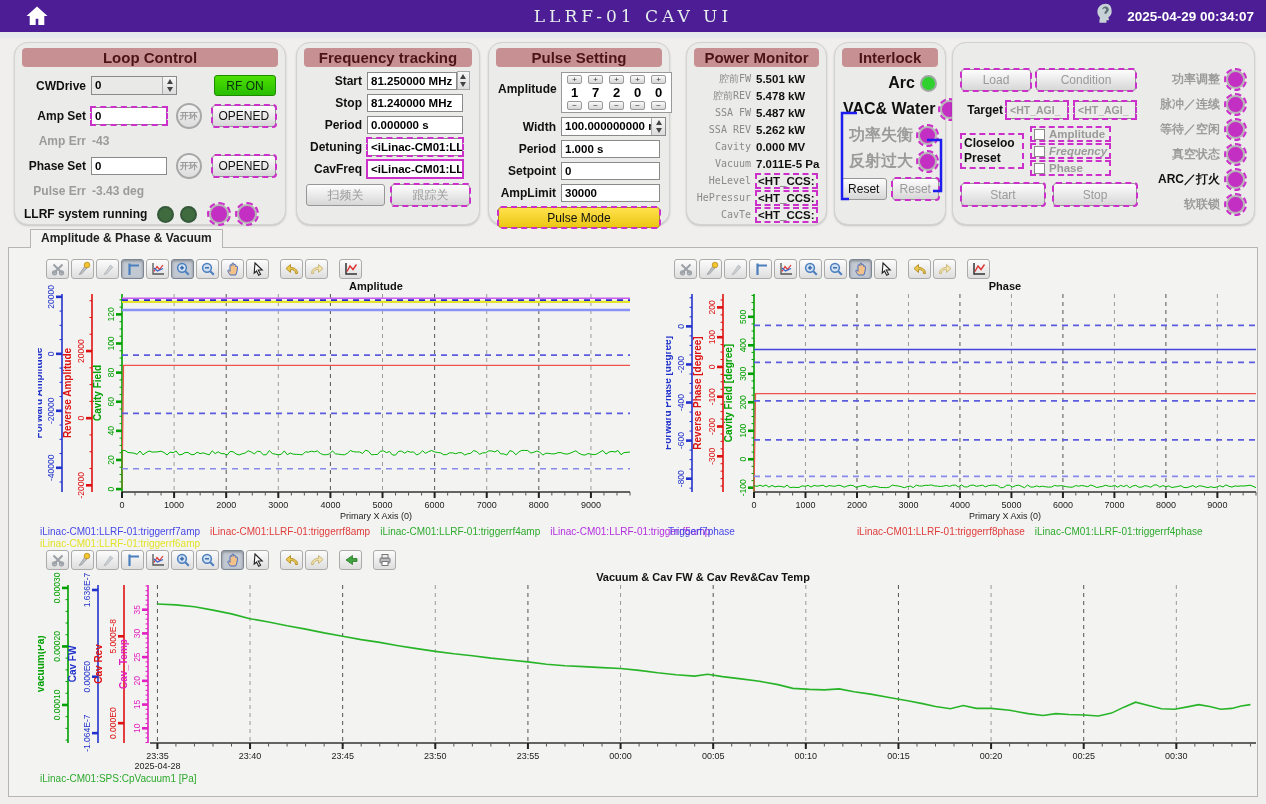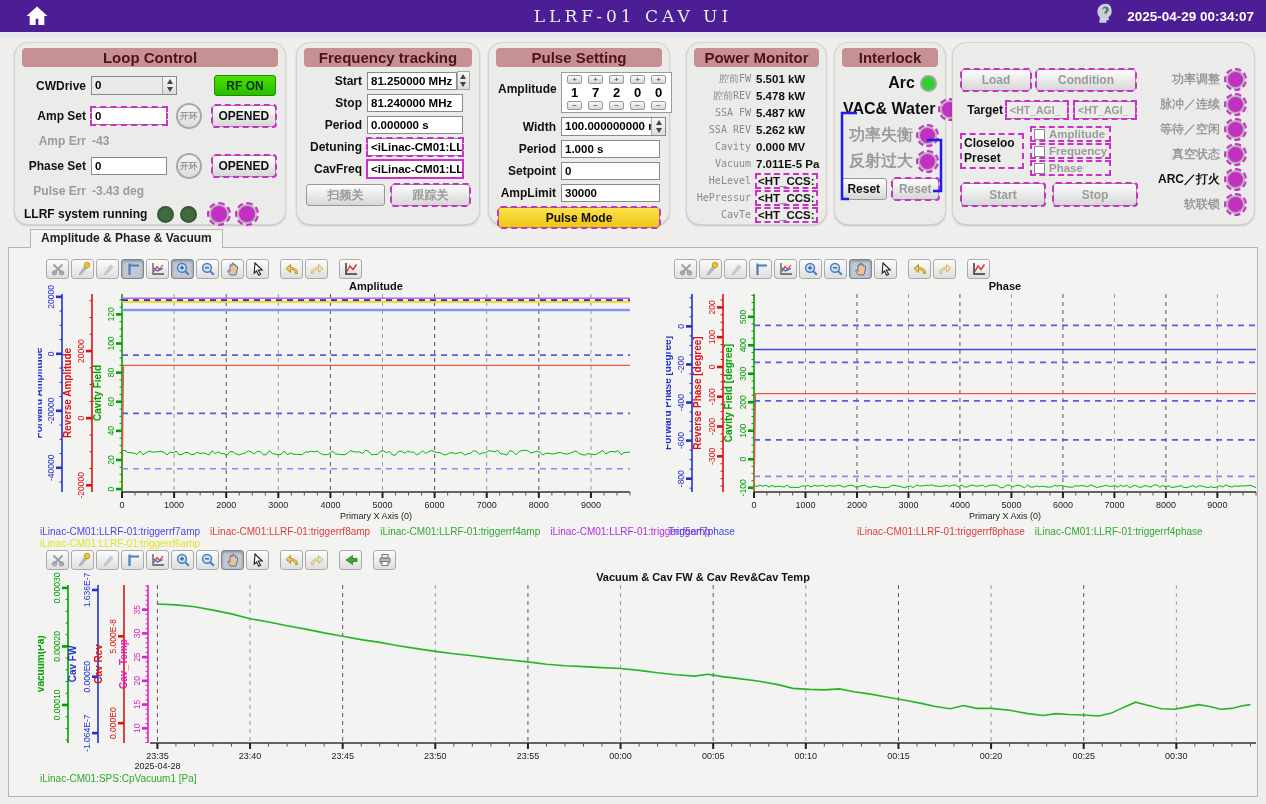--- a/index.html
+++ b/index.html
@@ -14,21 +14,21 @@
   .band{position:absolute;left:0;top:32px;width:1266px;height:6px;background:#e7eaec}
   
   .panel{position:absolute;top:42px;height:183px;background:#ebebe9;border:1px solid #d2d2cf;border-radius:14px;box-shadow:0 1px 2px rgba(0,0,0,.18)}
   .phead{margin:5px 7px 3px;background:#c79093;border-radius:4px;text-align:center;font-weight:bold;font-size:15px;color:#4d1417;padding:1px 0}
   .row{display:flex;align-items:center;margin:4px 9px}
   .lbl{font-weight:bold;font-size:12px;color:#101010;text-align:right;flex:none}
   .glbl{color:#9b9b9b!important}
   .inp{background:#fff;border:1px solid #8a8a8a;font-weight:bold;font-size:11.5px;height:18px;line-height:16px;padding:0 3px;white-space:nowrap;overflow:hidden}
   .mdash{outline:2px dashed #cb30cb;outline-offset:-1px}
   .msolid{outline:2px solid #cb30cb;outline-offset:-1px}
-  .btn{background:linear-gradient(#fdfdfd,#d7d7d7);border:1px solid #979797;border-radius:3px;font-weight:bold;font-size:12px;color:#111;text-align:center;cursor:pointer;font-family:"Liberation Sans",sans-serif}
+  .btn{background:linear-gradient(#fdfdfd,#d7d7d7);border:1px solid #979797;border-radius:3px;font-weight:normal;font-size:12px;color:#111;text-align:center;cursor:pointer;font-family:"Liberation Sans",sans-serif}
   .btn.gray{color:#9a9a9a}
   .spinbox{display:inline-flex;border:1px solid #8a8a8a;background:#fff;height:19px;align-items:stretch}
   .spin-val{flex:1;padding:0 3px;font-weight:bold;font-size:11.5px;line-height:17px;white-space:nowrap;overflow:hidden}
   .spin-btns{width:14px;border-left:1px solid #aaa;display:flex;flex-direction:column;align-items:center;justify-content:center;gap:3px;background:linear-gradient(#f7f7f7,#dcdcdc)}
   .tri-up{width:0;height:0;border-left:3.5px solid transparent;border-right:3.5px solid transparent;border-bottom:5px solid #444}
   .tri-dn{width:0;height:0;border-left:3.5px solid transparent;border-right:3.5px solid transparent;border-top:5px solid #444}
   .roundbtn{width:26px;height:26px;border-radius:50%;border:2px solid #a8a8a8;background:linear-gradient(#f4f4f4,#ddd);color:#9a9a9a;font-size:9px;font-weight:bold;flex:none;cursor:pointer}
   .led{width:17px;height:17px;border-radius:50%;display:inline-block;flex:none}
   .led.green{background:#2fd12f;border:2px solid #9fa8a0}
   .led.darkgreen{background:#3f6b3f;border:2px solid #35583a}
@@ -301,21 +301,21 @@
     </div>
     <div style="display:flex;margin-top:8px;align-items:center">
       <span class="mdash" style="width:62px;padding:2px 3px;font-weight:bold;font-size:12px;color:#101010;line-height:15px">
         <span>Closeloo</span><br><span>Preset</span>
       </span>
       <span id="ir-checks" style="margin-left:8px;display:flex;flex-direction:column;gap:3px">
           <span class="mdash" style="display: flex; align-items: center; padding: 1px 3px;">
             <span class="chk"></span>
             <span style="font-weight: bold; font-size: 11.5px; color: rgb(154, 154, 154);">Amplitude</span>
           </span>
-          <span class="mdash" style="display: flex; align-items: flex-end; padding: 1px 3px;">
+          <span class="mdash" style="display: flex; align-items: flex-end; padding: 1px 3px; font-style: italic;">
             <span class="chk"></span>
             <span style="font-weight: bold; font-size: 11.5px; color: rgb(154, 154, 154);">Frequency</span>
           </span>
           <span class="mdash" style="display: flex; align-items: center; padding: 1px 3px;">
             <span class="chk"></span>
             <span style="font-weight: bold; font-size: 11.5px; color: rgb(154, 154, 154);">Phase</span>
           </span>
         </span>
     </div>
     <div style="display:flex;gap:8px;margin-top:8px">

